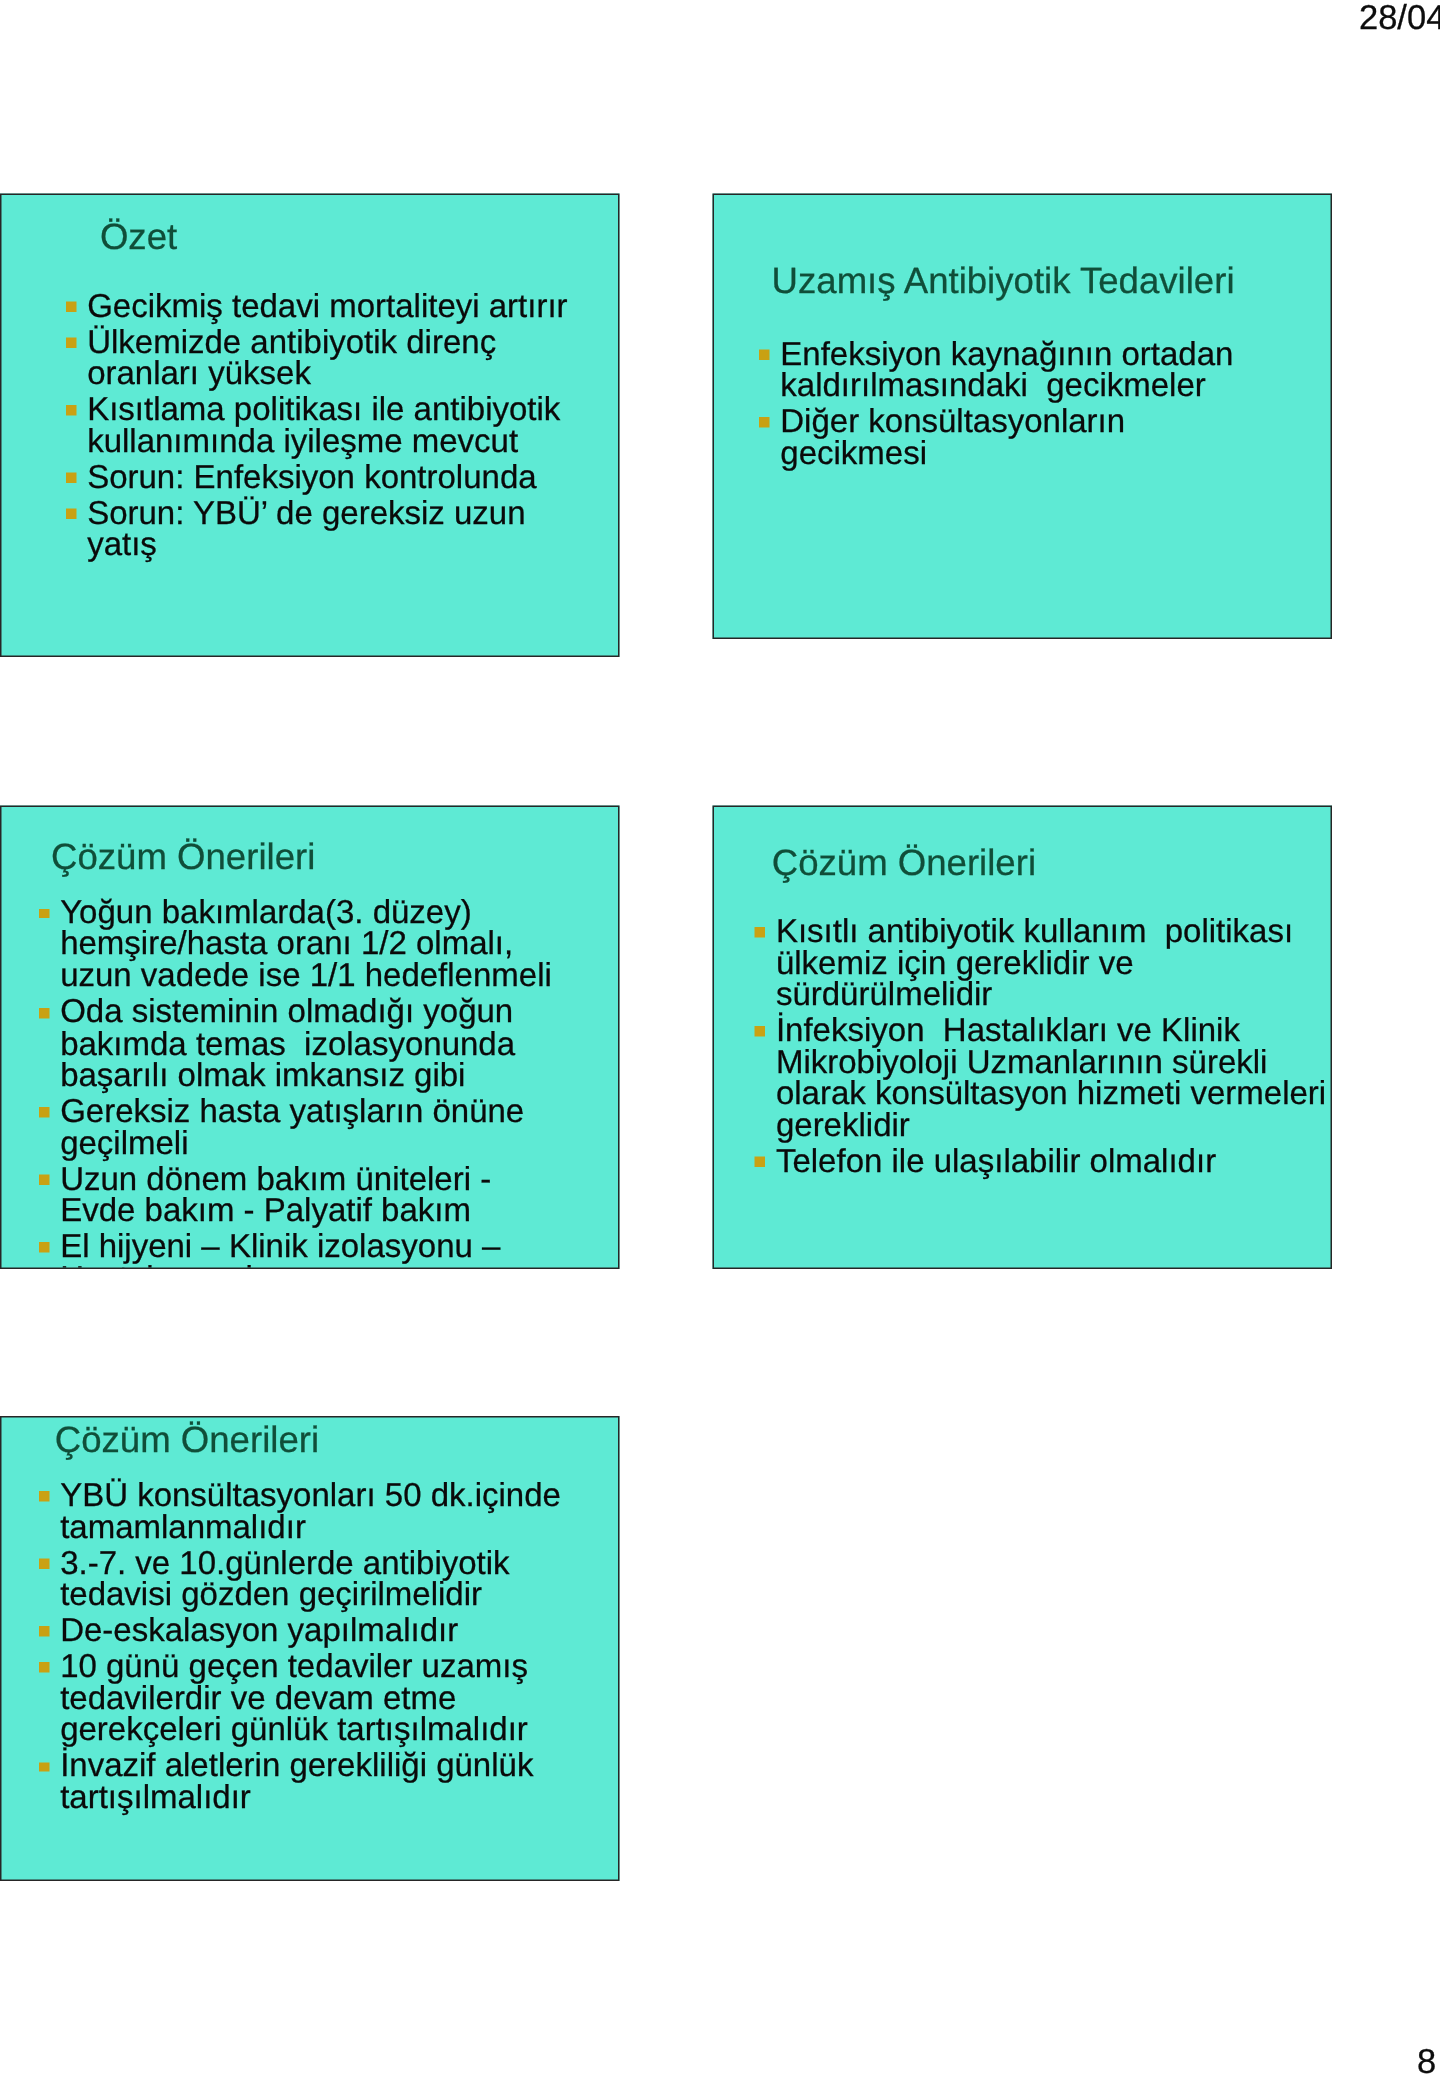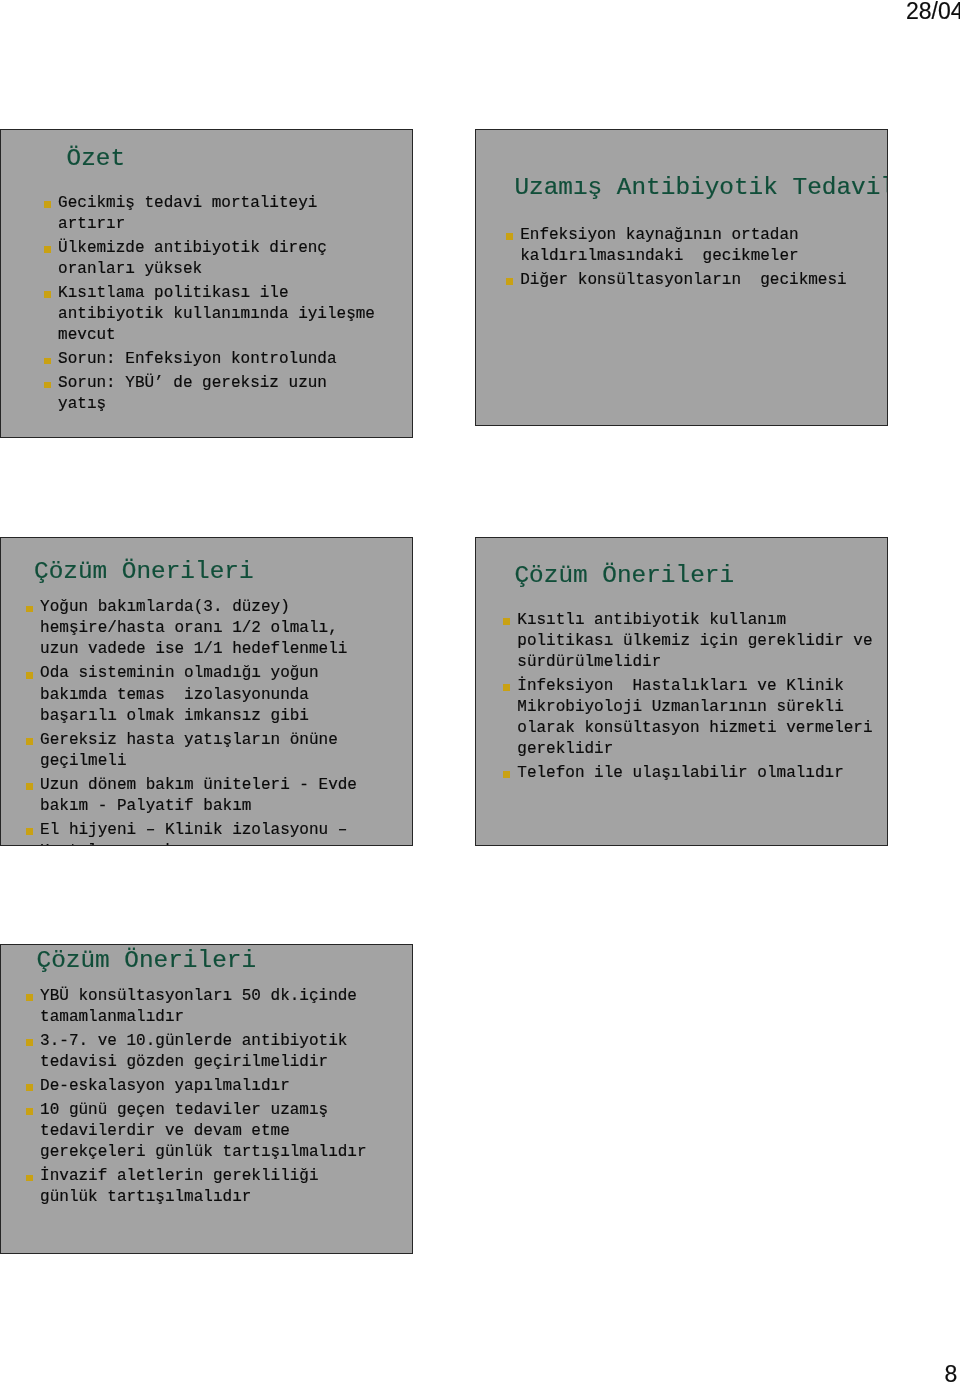--- a/index.html
+++ b/index.html
@@ -19,39 +19,38 @@
   }
   .page-number {
     position:absolute; top:1363px; left:944.6px;
     font-size:23px; line-height:23px; color:#0d0d0d;
     -webkit-text-stroke:0.18px #0d0d0d;
   }
   .handout-page { position:absolute; left:0; top:0; width:960px; height:1384px; }
   .slides-grid { position:absolute; left:0; top:0; width:960px; height:1384px; }
   .slide {
     position:absolute; box-sizing:border-box;
-    background:#a3a3a3;
+    background:#5eead4;
     border:1.2px solid #262626;
     width:413.2px; height:309.1px;
     overflow:hidden;
-    font-family:Liberation Mono, monospace;
   }
   .slide-title {
     position:absolute;
     color:#104e39;
     white-space:nowrap;
     font-weight:400;
     font-size:24.4px;
     line-height:24.4px;
     -webkit-text-stroke:0.18px #104e39;
   }
   .bullet-list {
     position:absolute;
     margin:0; padding:0; list-style:none;
-    font-size:16px;
+    font-size:22px;
     line-height:21.1px;
     -webkit-text-stroke:0.18px #0a0a0a;
   }
   .bullet-item {
     position:relative;
     color:#0a0a0a;
     margin:2.9px 0 0 0;
     padding-left:14.3px;
     white-space:pre-wrap;
   }

